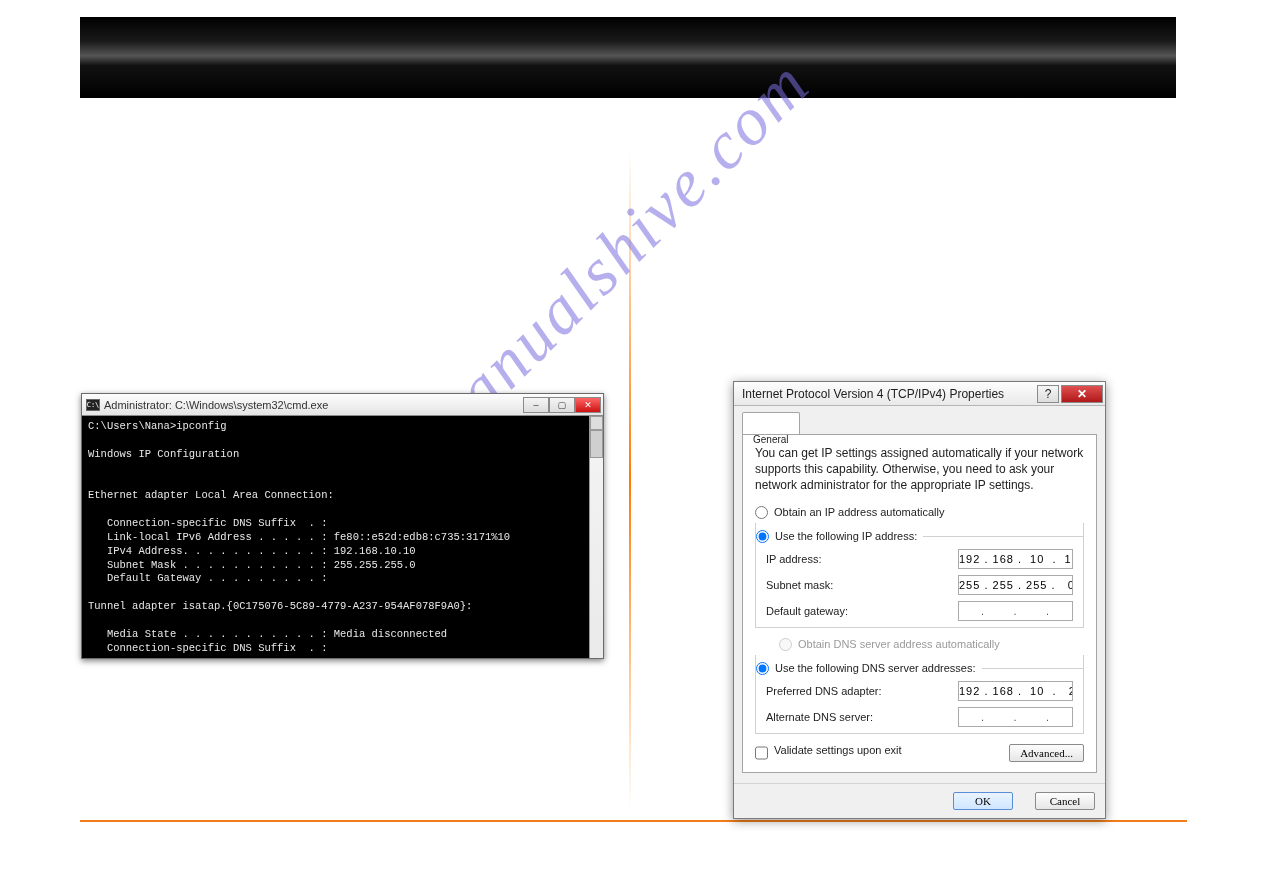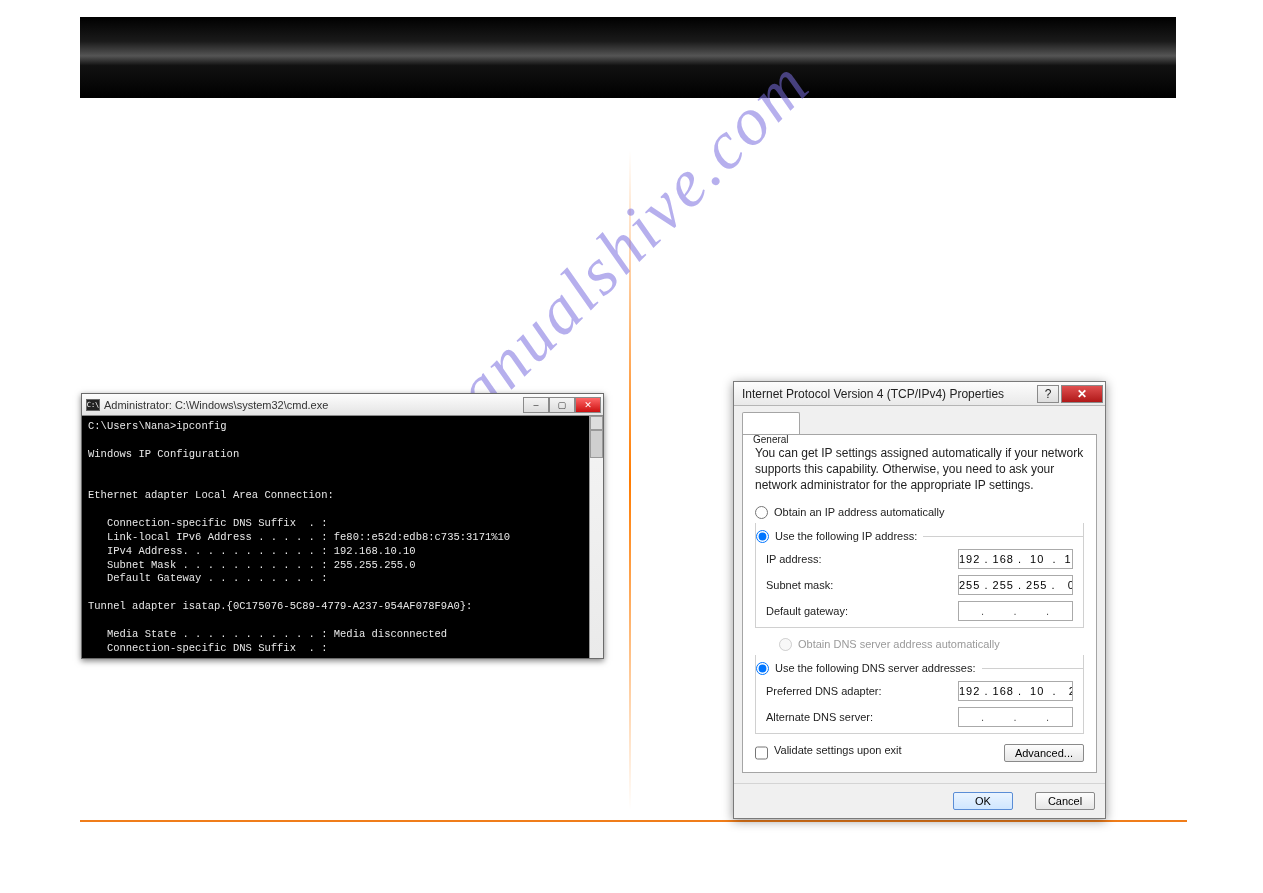--- a/index.html
+++ b/index.html
@@ -197,20 +197,21 @@
   .validate-row { display:flex; gap:6px; margin-top: 2px; }
   .validate-row .spacer { flex:1; }
   .btn {
     padding: 2px 10px;
     border:1px solid #8a8a8a;
     background: linear-gradient(#fdfdfd,#e6e6e6);
     font-size:11px;
     cursor:pointer;
     border-radius:2px;
     min-width: 60px;
+    font-family: Liberation Serif, serif;
   }
 
   .bottom-buttons {
     display:flex; justify-content:flex-end; gap:22px;
     padding: 8px 10px 8px 0;
     border-top: 1px solid #d4d4d4;
     background:#f0f0f0;
   }
   .btn.ok { background: linear-gradient(#eaf4ff,#cfe6ff); border-color:#5a8dd6; }
 

